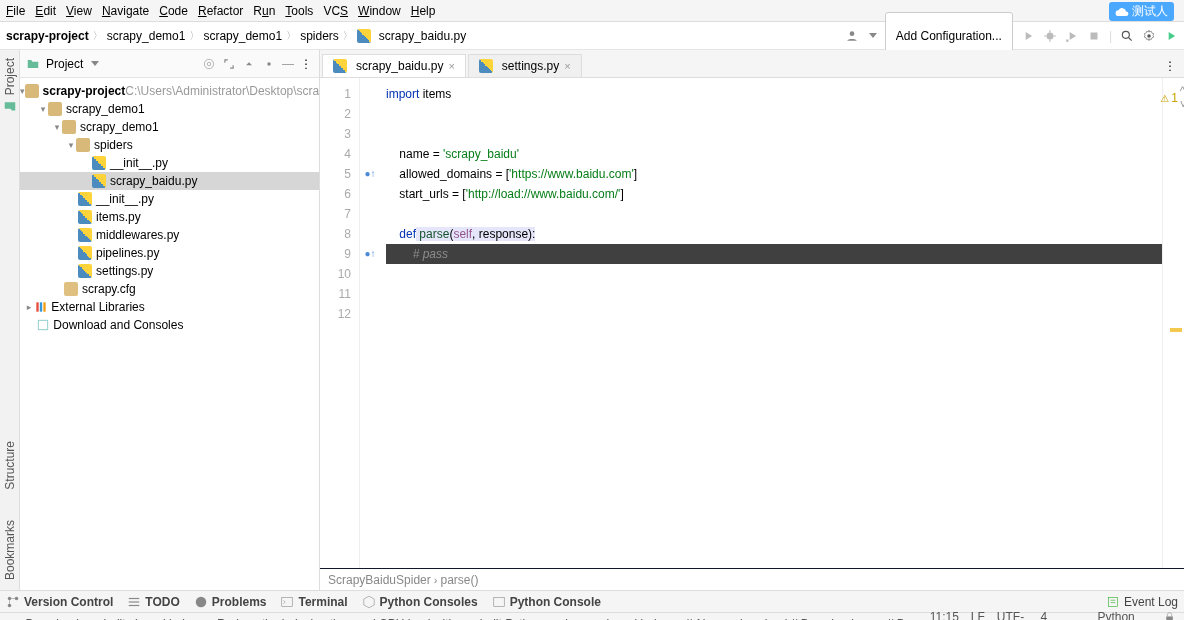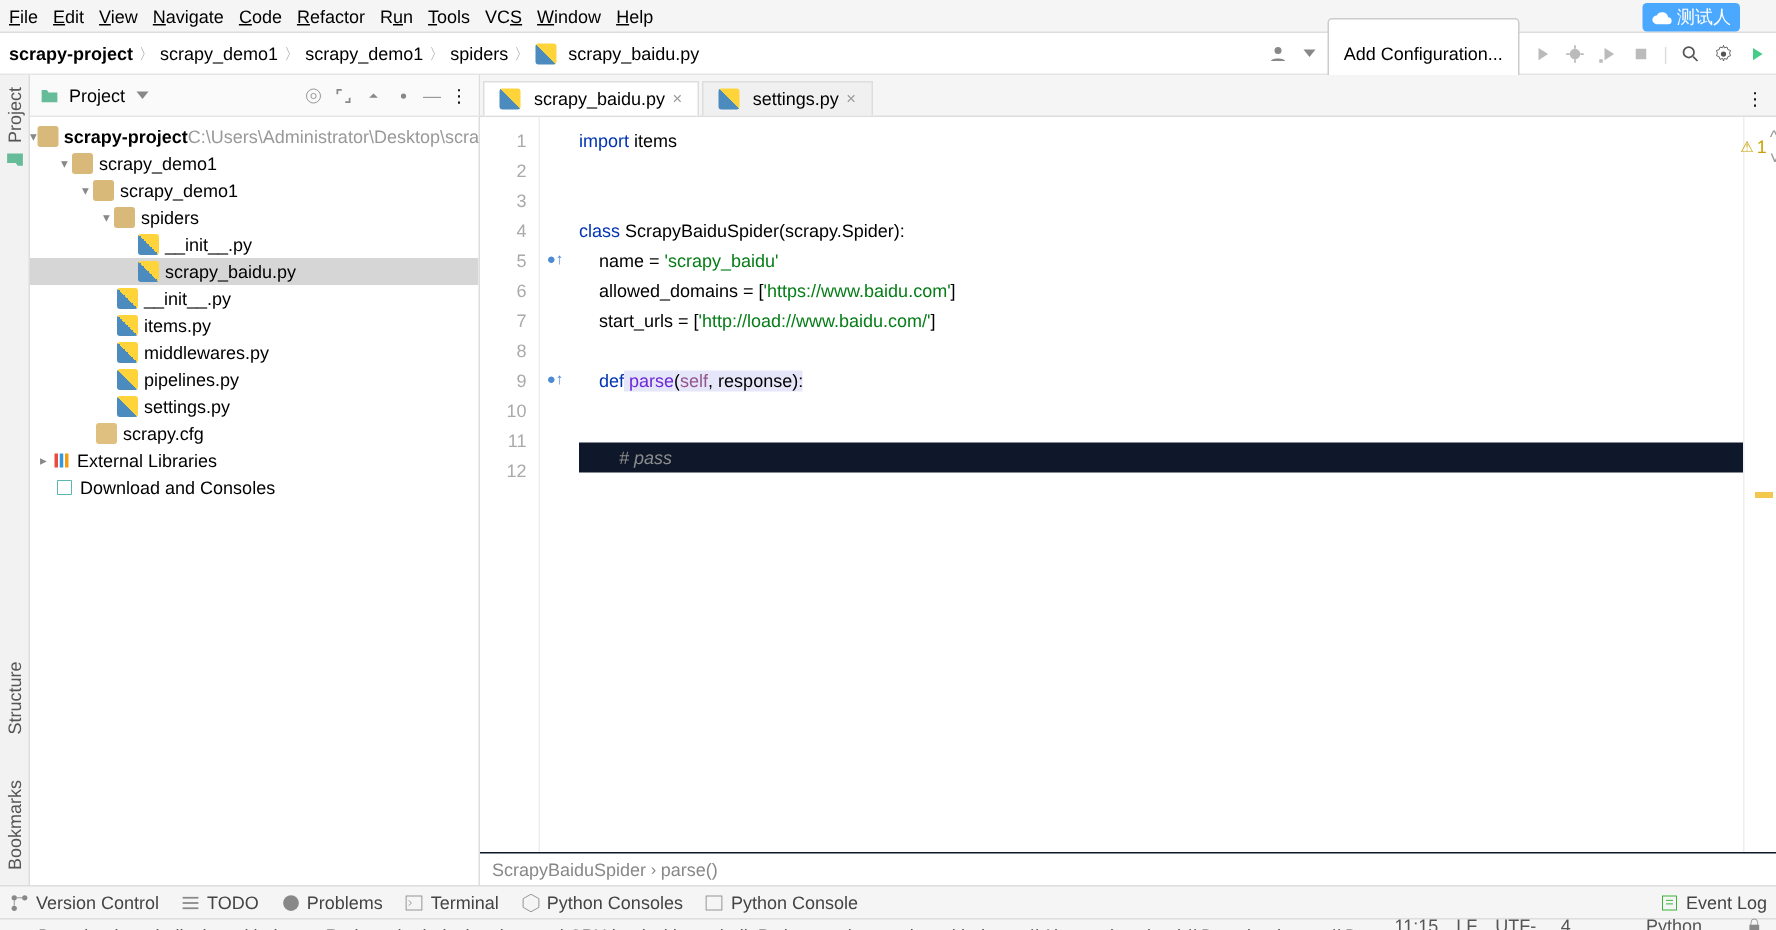--- a/index.html
+++ b/index.html
@@ -1,20 +1,20 @@
 <!DOCTYPE html>
 <html><head>
 <meta charset="utf-8">
 <style>
 *{margin:0;padding:0;box-sizing:border-box;font-family:"Segoe UI",Arial,sans-serif;font-size:12px;}
 body{background:#fff;color:#000;overflow:hidden;width:1184px;height:620px;position:relative;}
 .menubar{height:22px;display:flex;align-items:center;padding:0 6px;background:#f5f5f5;border-bottom:1px solid #ddd;}
 .menubar span{margin-right:10px;cursor:pointer;}
 .menubar span u{text-decoration:underline;}
-.top-right-box{position:absolute;top:2px;right:24px;display:flex;gap:4px;align-items:center;justify-content:center;}
+.top-right-box{position:absolute;top:2px;right:10px;display:flex;gap:4px;align-items:center;justify-content:center;}
 .blue-badge{background:#4aa8ff;color:#fff;border-radius:3px;padding:1px 6px;font-size:10px;display:flex;gap:3px;align-items:center;}
 .breadcrumb-row{height:28px;display:flex;align-items:center;justify-content:space-between;padding:0 6px;background:#fff;border-bottom:1px solid #e5e5e5;}
 .breadcrumb{display:flex;align-items:center;gap:4px;}
 .breadcrumb .crumb{cursor:pointer;}
 .breadcrumb .sep{color:#999;font-size:10px;}
 .toolbar-right{display:flex;align-items:center;gap:8px;}
 .add-config{border:1px solid #ccc;border-radius:3px;padding:16px 10px;background:#fff;cursor:pointer;}
 .main{display:flex;height:540px;}
 .left-rail{width:20px;background:#f2f2f2;border-right:1px solid #ddd;display:flex;flex-direction:column;align-items:center;padding-top:8px;gap:30px;}
 .left-rail .vtab{writing-mode:vertical-rl;transform:rotate(180deg);font-size:11px;color:#555;cursor:pointer;display:flex;align-items:center;gap:4px;}
@@ -37,31 +37,31 @@
 .tab .x{color:#999;font-size:11px;}
 .code{flex:1;display:flex;overflow:hidden;font-family:Consolas,monospace;font-size:13px;background:#fff;}
 .gutter{width:40px;text-align:right;padding:6px 8px 6px 0;color:#aaa;background:#fff;border-right:1px solid #eee;line-height:20px;}
 .gutter div{height:20px;}
 .markers{width:20px;padding-top:6px;line-height:20px;}
 .markers div{height:20px;font-size:10px;text-align:center;}
 .mk{color:#4c8bd4;}
 .codelines{flex:1;padding:6px 0 6px 6px;line-height:20px;}
 .codelines .line{height:20px;white-space:pre;}
 .kw{color:#0033b3;}
-.fn{color:#6d28d9;}
+.fn{color:#14532d;}
 .str{color:#067d17;}
 .self{color:#94558d;}
 .cmt{color:#8c8c8c;font-style:italic;}
 .hl{background:#e6e6fa;}
-.curline{background:#0f172a;margin-top:31px;}
+.curline{background:#404040;}
 .right-rail{width:22px;border-left:1px solid #eee;display:flex;flex-direction:column;align-items:center;padding-top:6px;position:relative;}
 .warn-badge{font-size:10px;color:#c9a200;display:flex;gap:2px;align-items:center;}
 .breadcrumb-bottom{height:22px;border-top:1px solid #0f172a;padding:2px 8px;color:#888;font-size:11px;display:flex;align-items:center;}
 .bottom-tabs{height:22px;border-top:1px solid #ddd;background:#f5f5f5;display:flex;align-items:center;justify-content:space-between;padding:0 6px;}
-.bottom-tabs-left{display:flex;gap:14px;}
+.bottom-tabs-left{display:flex;gap:14px;font-weight:bold;}
 .btab{display:flex;align-items:center;gap:4px;cursor:pointer;font-size:11px;color:#444;}
 .status{height:22px;border-top:1px solid #ddd;background:#f5f5f5;display:flex;align-items:center;justify-content:space-between;padding:0 8px;font-size:11px;color:#555;}
 .status-right{display:flex;gap:12px;}
 .tri{display:inline-block;width:0;height:0;border-left:4px solid transparent;border-right:4px solid transparent;border-top:5px solid #888;margin-left:2px;}
 .gray{color:#999;}
 .yellow-mark{position:absolute;right:2px;top:250px;width:12px;height:4px;background:#f2c94c;}
 svg{width:14px;height:14px;}
 </style>
 </head>
 <body>
@@ -300,21 +300,20 @@
           <div></div>
           <div class="mk">●↑</div>
           <div></div>
           <div></div>
           <div></div>
       </div>
       <div class="codelines">
         <div class="line"><span class="kw">import</span><span> items</span></div>
         <div class="line"></div>
         <div class="line"></div>
-        <div class="line"><span class="kw">class</span><span> ScrapyBaiduSpider(scrapy</span><span>.Spider):</span></div>
         <div class="line"><span>    name = </span><span class="str">'scrapy_baidu'</span></div>
         <div class="line"><span>    allowed_domains = [</span><span class="str">'https://www.baidu.com'</span><span>]</span></div>
         <div class="line"><span>    start_urls = [</span><span class="str">'http://load://www.baidu.com/'</span><span>]</span></div>
         <div class="line"></div>
         <div class="line"><span class="kw">    def</span><span class="fn hl"> parse</span><span class="hl">(</span><span class="self hl">self</span><span class="hl">, response):</span></div>
         <div class="line curline"><span class="cmt">        # pass</span></div>
         <div class="line"></div>
       </div>
       <div class="right-rail">
         <div class="warn-badge">⚠<span>1</span> <span style="color:#999;">^ ˅</span></div>

